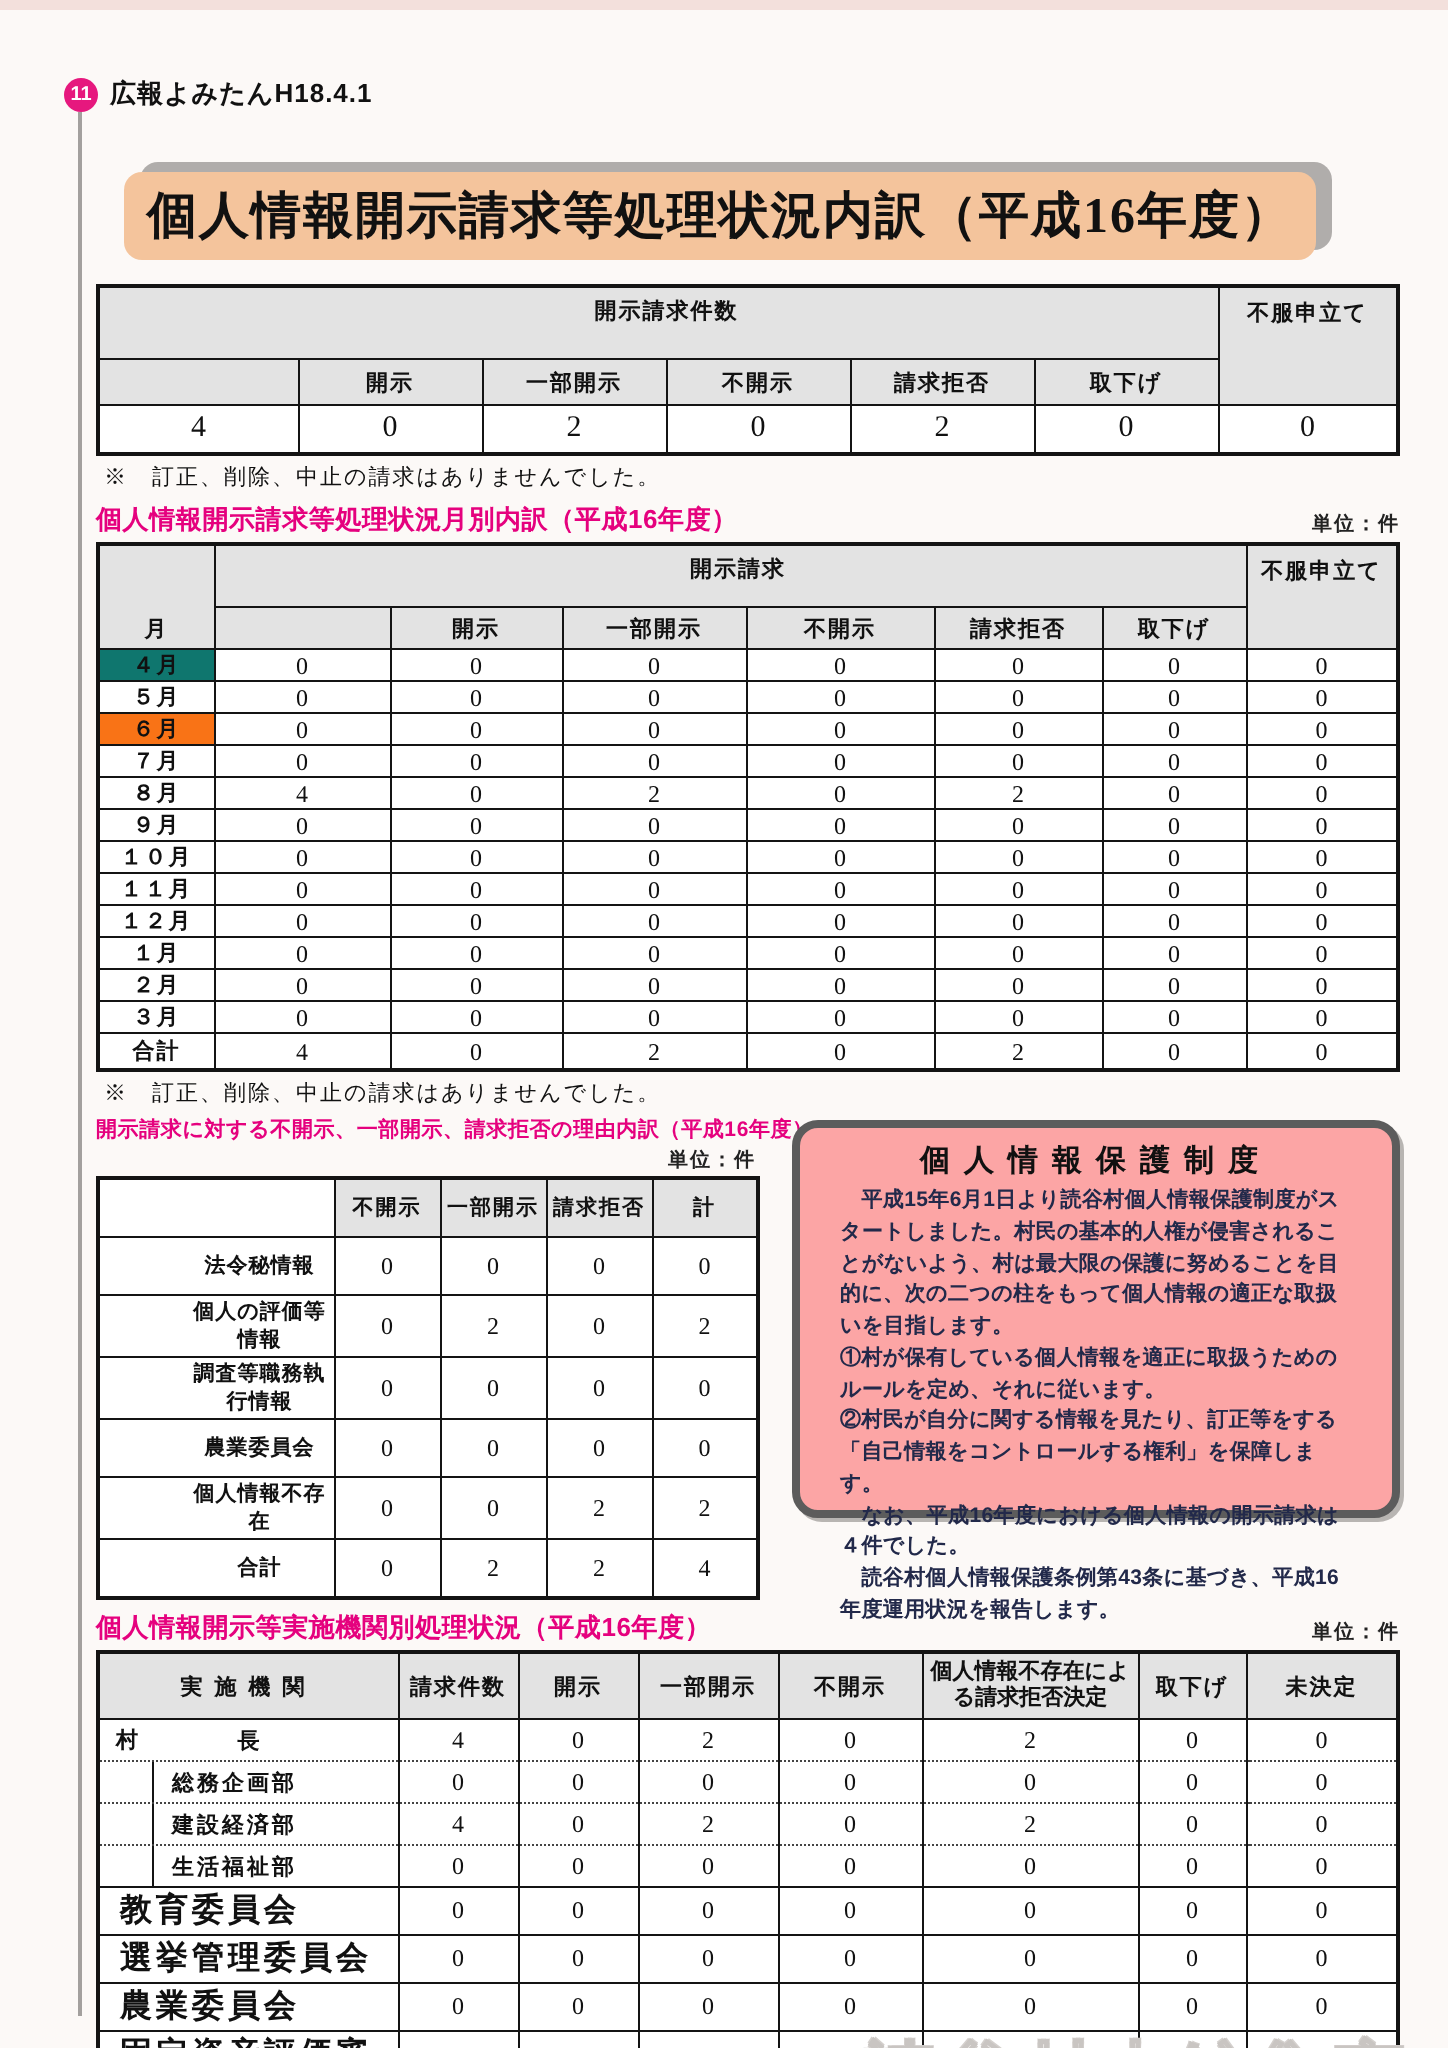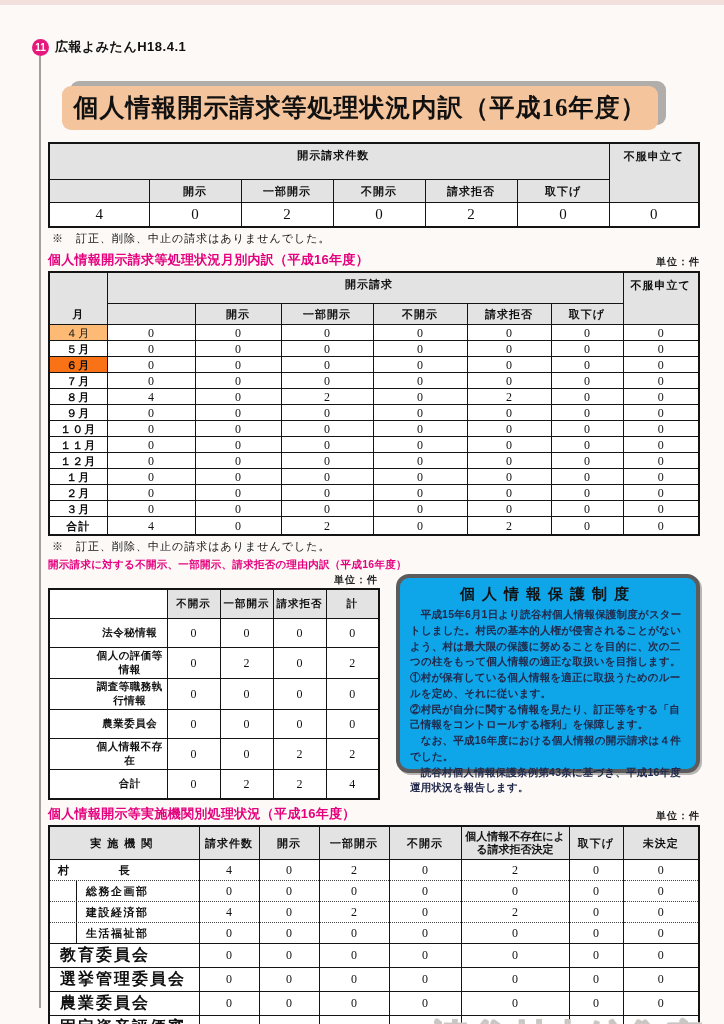--- a/index.html
+++ b/index.html
@@ -53,22 +53,22 @@
   .mid-left{width:334px;flex:none;}
   .mid-left .sec-title{font-size:10.5px;white-space:nowrap;}
   .mid-left .unit{display:block;text-align:right;width:330px;margin:1px 0 1px;}
   table.reason{width:330px;}
   .reason td{font-size:10.5px;height:26px;}
   .reason td.h{font-size:10.5px;}
   .reason td.blank-w{background:#fff;}
   .reason td.rlabel{font-weight:bold;letter-spacing:0.5px;font-size:10.5px;padding-left:44px;}
   .reason td.num{font-size:12px;}
 
-  .info-box{flex:1;background:#0ea5e9;border:4px solid #5c5c5c;border-radius:13px;
-            box-shadow:2px 2px 0 #b8b5b2;padding:6px 10px 7px;margin-top:16px;height:178px;}
+  .info-box{flex:1;background:#fca5a5;border:4px solid #5c5c5c;border-radius:13px;
+            box-shadow:2px 2px 0 #b8b5b2;padding:6px 20px 7px;margin-top:2px;height:178px;}
   .info-title{text-align:center;font-size:15px;font-weight:bold;letter-spacing:7px;color:#111;margin:1px 0 3px;}
   .info-body p{margin:0;font-size:10.5px;line-height:1.5;color:#22294a;font-weight:bold;
                white-space:pre-wrap;letter-spacing:0.2px;}
 
   
   .agency tr.hr td{height:30px;font-size:11px;}
   .agency td.h-small{font-size:9.5px;line-height:1.2;letter-spacing:0;padding:1px;}
   .agency td.h-org{letter-spacing:6px;}
   .agency tbody td{height:18px;font-size:12px;}
   .agency td.albl{text-align:left;padding-left:10px;font-size:16px;font-weight:bold;letter-spacing:2px;}
@@ -160,21 +160,21 @@
           <td class="h nb"></td>
           <td class="h">開示</td>
           <td class="h">一部開示</td>
           <td class="h">不開示</td>
           <td class="h">請求拒否</td>
           <td class="h">取下げ</td>
         </tr>
       </thead>
       <tbody id="monthly-body">
           <tr>
-            <td class="h split-lbl" style="font-weight: normal; background: #fdba74; position: relative;">４月</td>
+            <td class="h split-lbl" style="font-weight: bold; background: #0f766e; position: relative;">４月</td>
             <td class="num">0</td>
             <td class="num">0</td>
             <td class="num">0</td>
             <td class="num">0</td>
             <td class="num">0</td>
             <td class="num">0</td>
             <td class="num">0</td>
           </tr>
           <tr>
             <td class="h split-lbl" style="font-weight: bold; background: rgb(255, 255, 255); position: relative;">５月</td>

